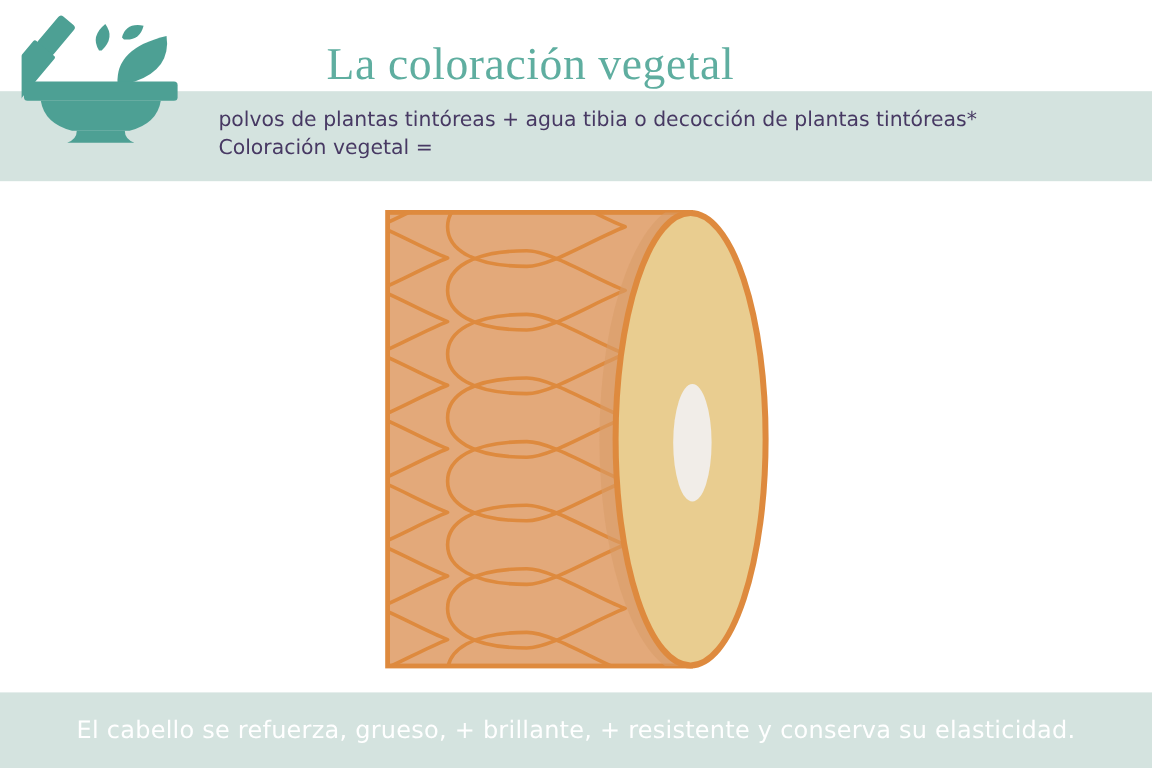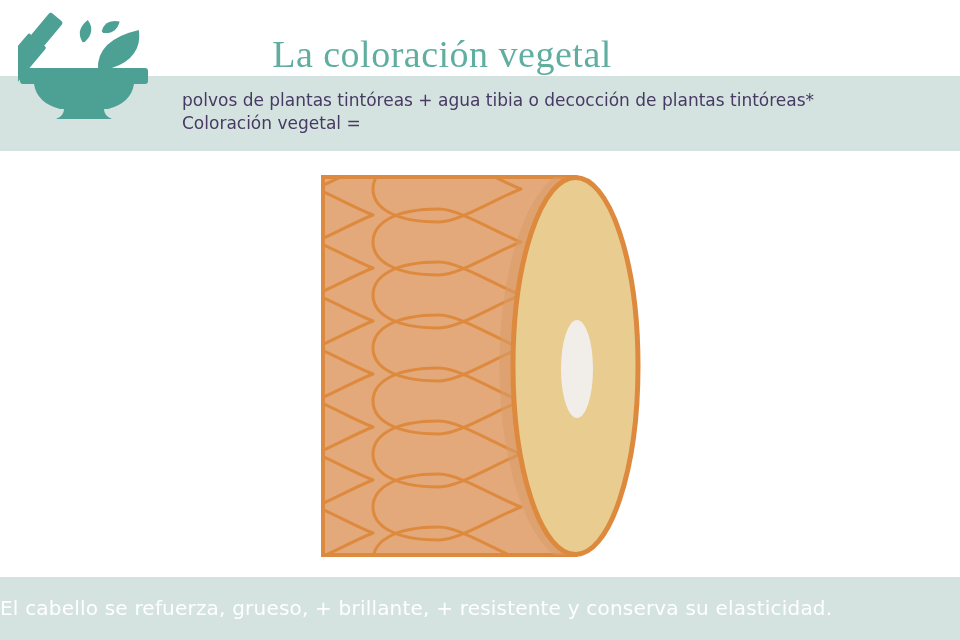--- a/index.html
+++ b/index.html
@@ -63,20 +63,21 @@
     position:absolute;
     top:577px;left:0;
     width:960px;height:63px;
     background:var(--teal-band);
   }
   .footer-text{
     position:absolute;
     width:100%;
     top:0;left:0;
     line-height:63px;
+    text-align:center;
     font-size:20px;
     color:var(--footer-text);
     letter-spacing:0.2px;
   }
 </style>
 </head>
 <body>
 
 <div class="definition-band">
   <div class="definition-text">

